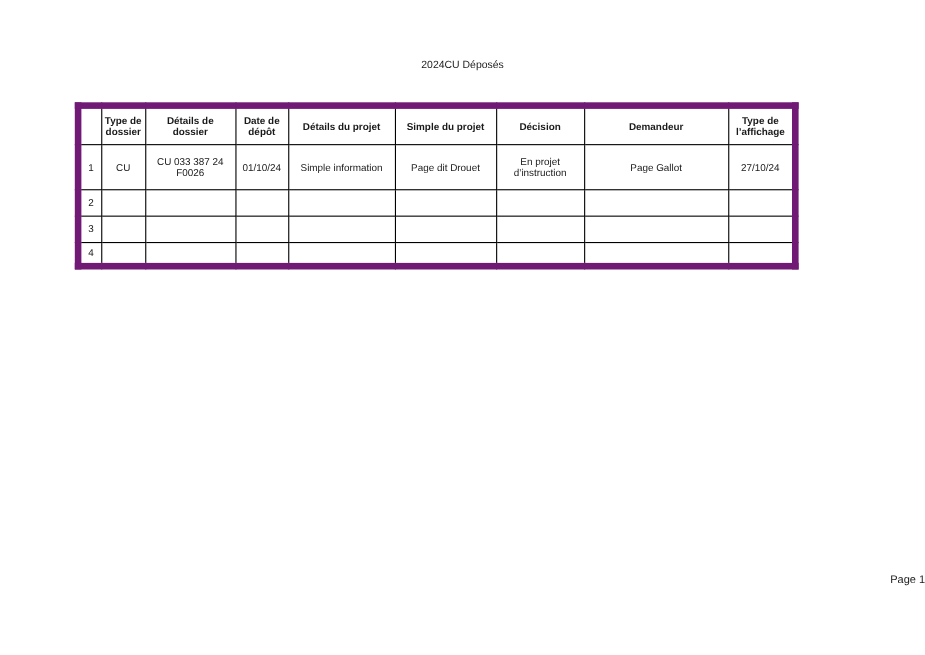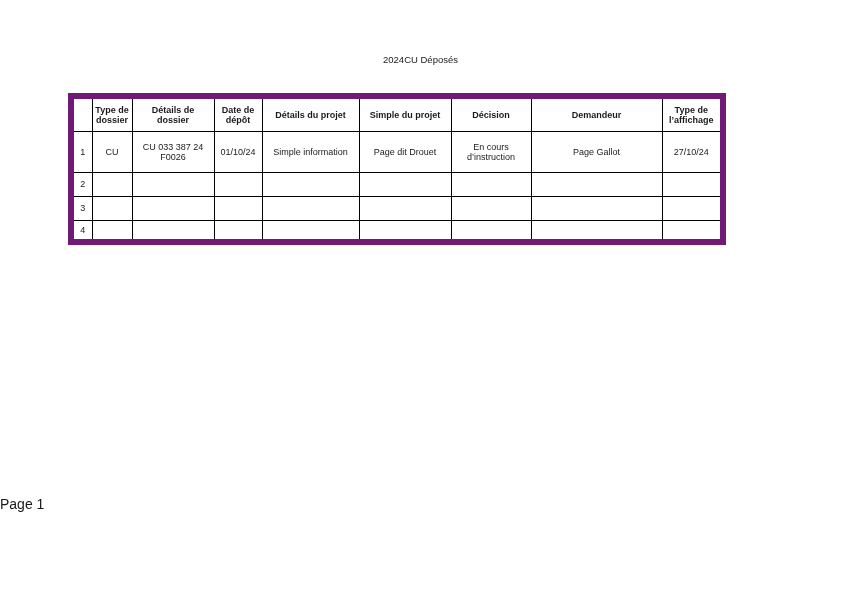--- a/index.html
+++ b/index.html
@@ -48,25 +48,25 @@
   table.dossiers tr.header-row td {
     font-weight: bold;
     height: 32px;
   }
   table.dossiers tr.data-row-1 td { height: 40px; }
   table.dossiers tr.empty-row-2 td { height: 23px; }
   table.dossiers tr.empty-row-3 td { height: 23px; }
   table.dossiers tr.empty-row-4 td { height: 18px; }
   .page-footer {
     position: absolute;
-    top: 496px;
+    top: 522px;
     left: 0;
     width: 100%;
-    text-align: left;
-    font-size: 14px;
+    text-align: right;
+    font-size: 10px;
     color: #1a1a1a;
   }
 </style>
 </head>
 <body>
 
 <div class="page">
 
   <div class="sheet-title">2024CU Déposés</div>
 
@@ -95,21 +95,21 @@
         <td>Type de l’affichage</td>
       </tr>
 
       <tr class="data-row-1">
         <td>1</td>
         <td>CU</td>
         <td>CU 033 387 24 F0026</td>
         <td>01/10/24</td>
         <td>Simple information</td>
         <td>Page dit Drouet</td>
-        <td>En cours d’instruction</td>
+        <td>En projet d’instruction</td>
         <td>Page Gallot</td>
         <td>27/10/24</td>
       </tr>
 
       <tr class="empty-row-2">
         <td>2</td>
         <td></td>
         <td></td>
         <td></td>
         <td></td>

